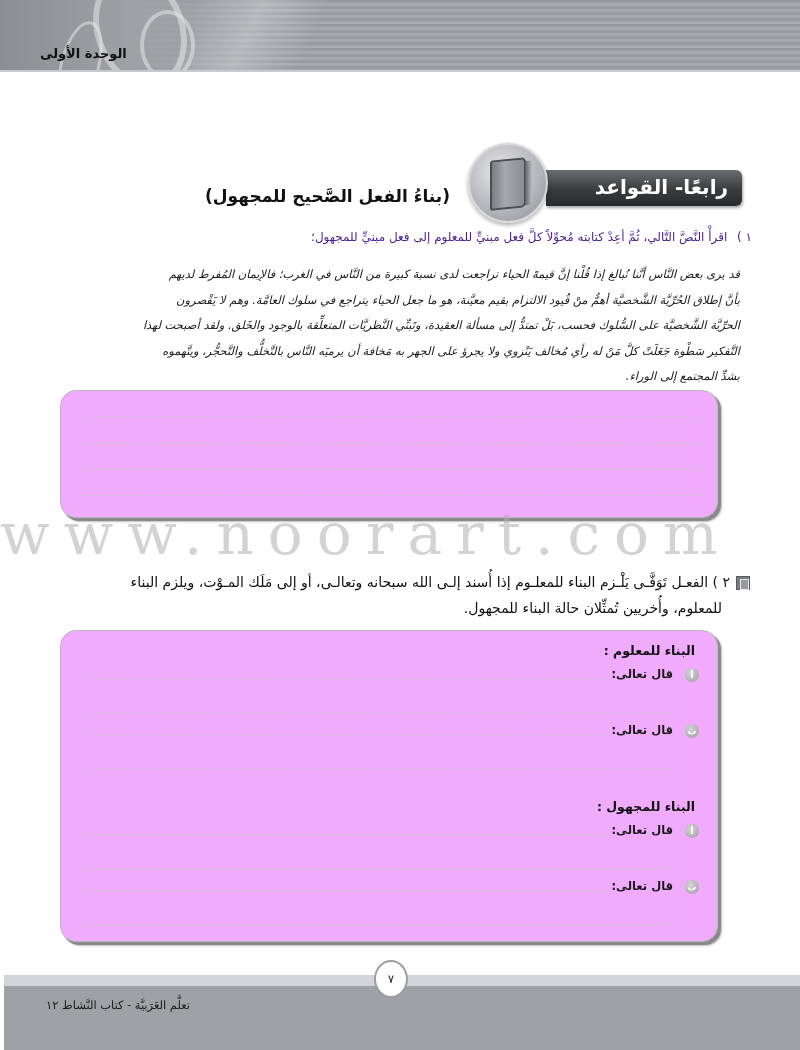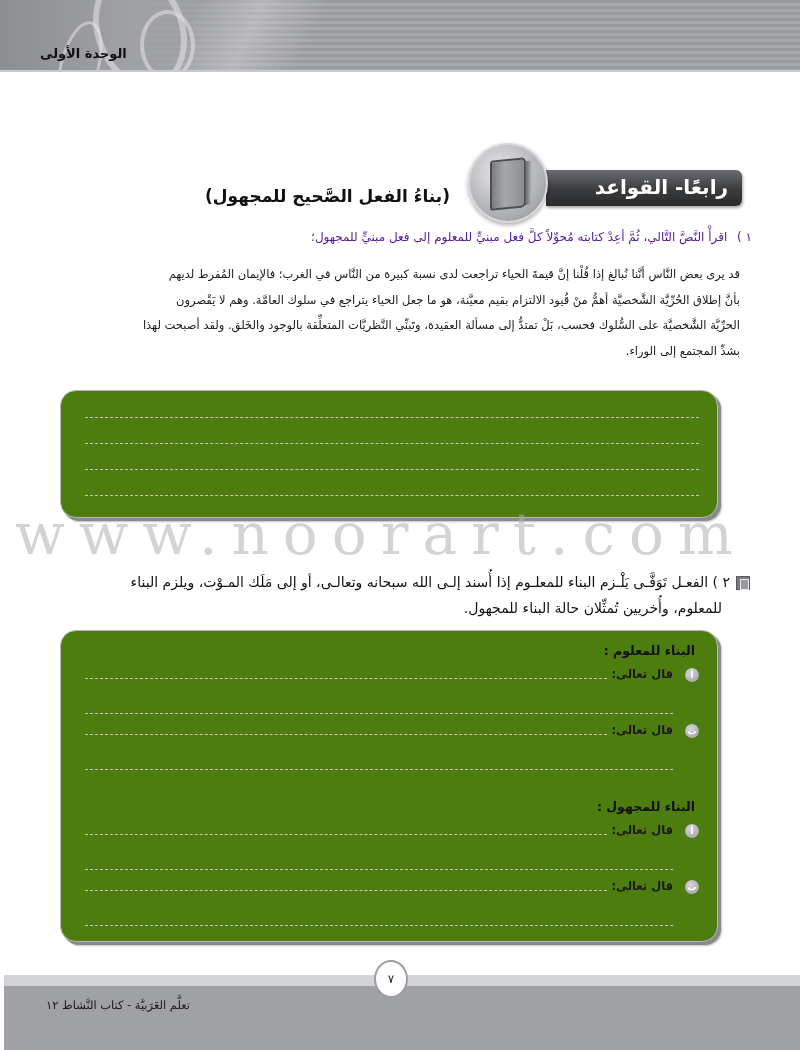--- a/index.html
+++ b/index.html
@@ -70,35 +70,35 @@
     .q-line {
       position: absolute; right: 48px; font-weight: normal; font-size: 12px; white-space: nowrap; color: #4c1d95;
     }
     .q1 { top: 230px; }
     .q1 .qnum { margin-left: 6px; }
 
     .passage {
       position: absolute; right: 60px; top: 262px; width: 680px;
       font-size: 11.5px; line-height: 25.5px; text-align: justify; color: #1a1a1a;
     }
-    .passage p { margin: 0; }
+    .passage p { margin: 0; font-style: italic; }
 
     
     .answer-box {
-      position: absolute; background: #4d7c0f; border: 1.5px solid #b9b9bb;
+      position: absolute; background: #f0abfc; border: 1.5px solid #b9b9bb;
       border-radius: 16px;
       box-shadow: 3px 3px 0 #8a8a8c, 4px 4px 2px rgba(0,0,0,0.25);
     }
     .box1 { left: 60px; top: 390px; width: 658px; height: 128px; }
     .box1 .line {
       position: absolute; left: 24px; right: 18px; height: 0; border-top: 1px dashed #c6c6c8;
     }
 
     .watermark {
-      position: absolute; left: 15px; top: 500px; width: 676px; text-align: left;
+      position: absolute; left: 0; top: 500px; width: 676px; text-align: left;
       font-family: "DejaVu Serif", serif; font-size: 58px; letter-spacing: 14px;
       color: rgba(175,175,178,0.55); white-space: nowrap; direction: ltr; pointer-events: none;
     }
 
     .q2 {
       position: absolute; right: 50px; top: 545px; width: 695px;
       font-weight: normal; font-size: 14px; line-height: 26px; color: #111; margin-top: 24px;
     }
     .q2 .row { white-space: nowrap; }
     .q2 .row.indent { padding-right: 28px; }
@@ -172,20 +172,21 @@
 
 <div class="q-line q1">
   <span class="qnum">١ )</span>
   <span>اقرأْ النَّصَّ التَّالي، ثُمَّ أعِدْ كتابته مُحوِّلاً كلَّ فعل مبنيٍّ للمعلوم إلى فعل مبنيٍّ للمجهول؛</span>
 </div>
 
 <div class="passage">
   <p>قد يرى بعض النَّاس أنَّنا نُبالغ إذا قُلْنا إنَّ قيمةَ الحياء تراجعت لدى نسبة كبيرة من النَّاس في الغرب؛ فالإيمان المُفرط لديهم</p>
   <p>بأنَّ إطلاق الحُرِّيَّة الشَّخصيَّة أهمُّ منْ قُيود الالتزام بقيم معيَّنة، هو ما جعل الحياء يتراجع في سلوك العامَّة. وهم لا يَقْصرون</p>
   <p>الحرِّيَّة الشَّخصيَّة على السُّلوك فحسب، بَلْ تمتدُّ إلى مسألة العقيدة، وتَبنِّي النَّظريَّات المتعلِّقة بالوجود والخَلق. ولقد أصبحت لهذا</p>
+  <p>التَّفكير سَطْوة جَعَلَتْ كلَّ مَنْ له رأي مُخالف يَنْزوي ولا يجرؤ على الجهر به مَخافة أن يرميَه النَّاس بالتَّخلُّف والتَّحجُّر، ويتَّهموه</p>
   <p>بشدِّ المجتمع إلى الوراء.</p>
 </div>
 
 <div class="answer-box box1">
   <div class="line" style="top:26px;"></div>
   <div class="line" style="top:52px;"></div>
   <div class="line" style="top:78px;"></div>
   <div class="line" style="top:104px;"></div>
 </div>
 

